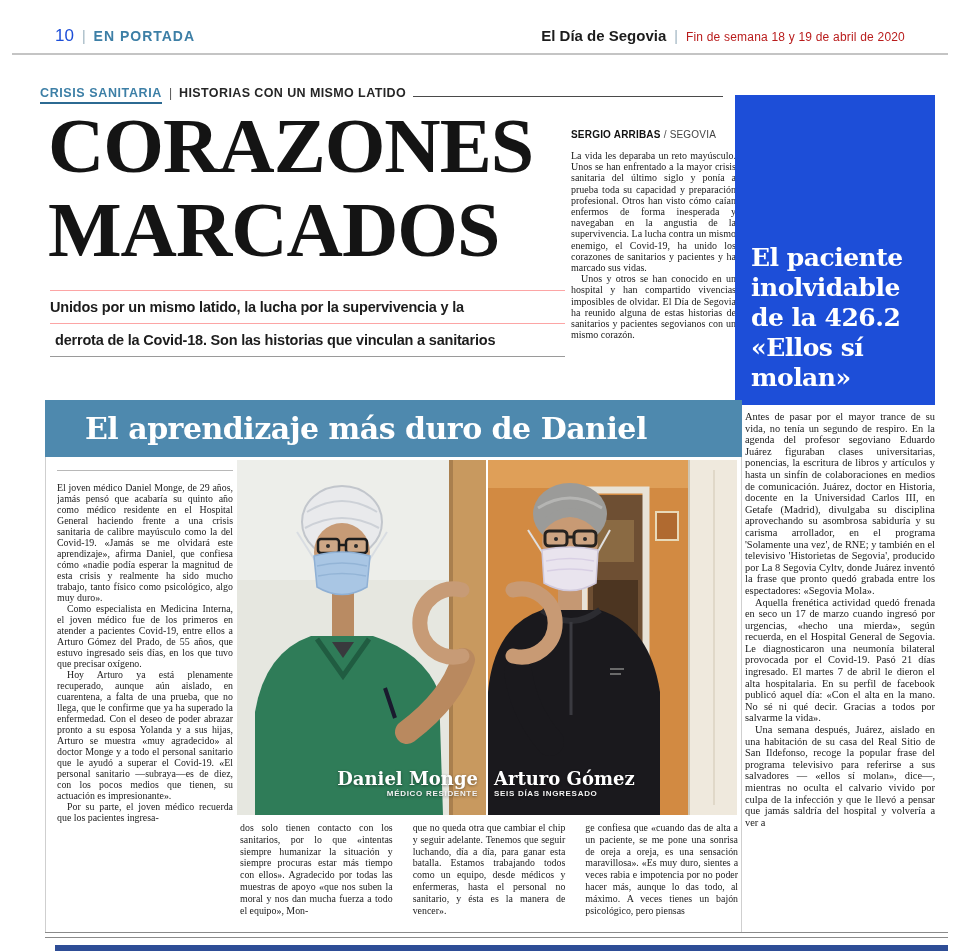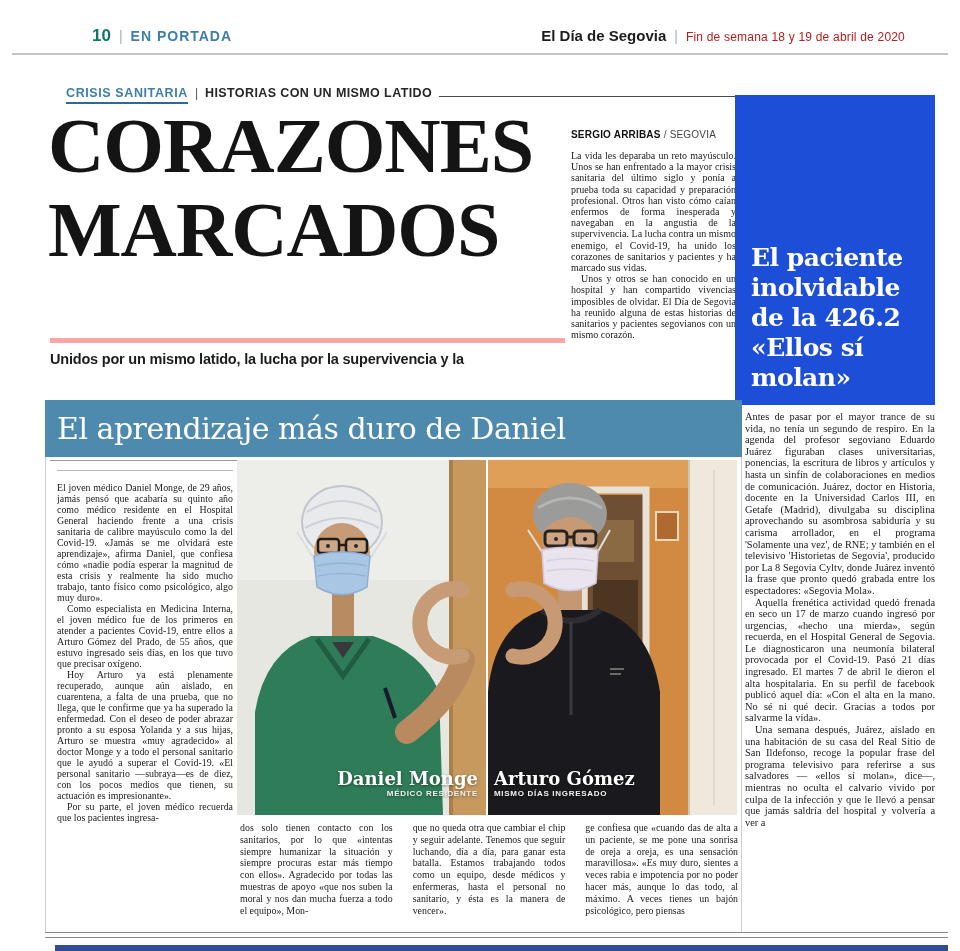--- a/index.html
+++ b/index.html
@@ -3,58 +3,58 @@
 <meta charset="utf-8">
 <style>
   html,body{margin:0;padding:0;background:#ffffff;}
   .page{
     position:relative;width:960px;height:951px;margin:0 auto;background:#ffffff;
     overflow:hidden;font-family:"Liberation Serif",serif;color:#1b1b1b;
   }
   
   .header-row{position:absolute;left:55px;top:26px;width:850px;display:flex;justify-content:space-between;align-items:baseline;font-family:"Liberation Sans",sans-serif;}
   .hdr-left{display:flex;align-items:baseline;gap:8px;}
-  .page-num{font-size:17px;font-weight:bold;color:#0f766e;margin-left:37px;}
+  .page-num{font-size:17px;font-weight:normal;color:#1d4ed8;}
   .hdr-sep{color:#9db3c0;font-size:14px;font-weight:300;}
   .section-label{font-size:14px;font-weight:bold;color:#3d7fa6;letter-spacing:1px;}
   .hdr-right{display:flex;align-items:baseline;gap:8px;}
   .masthead{font-size:15px;font-weight:bold;color:#1c1c1c;}
   .edition{font-size:12px;color:#b91c1c;letter-spacing:0.2px;}
   .header-rule{position:absolute;left:12px;top:53px;width:936px;height:2px;background:#c4c4c4;}
   
-  .kicker-row{position:absolute;left:66px;top:86px;width:683px;display:flex;align-items:baseline;gap:7px;font-family:"Liberation Sans",sans-serif;}
+  .kicker-row{position:absolute;left:40px;top:86px;width:683px;display:flex;align-items:baseline;gap:7px;font-family:"Liberation Sans",sans-serif;}
   .kicker{font-size:12.5px;font-weight:bold;color:#3d7fa6;letter-spacing:0.6px;border-bottom:2px solid #2c6a92;padding-bottom:2px;}
   .kicker-sep{color:#555;font-size:12px;}
   .kicker-sub{font-size:12.5px;font-weight:bold;color:#262626;letter-spacing:0.4px;}
   .kicker-rule{flex:1;border-bottom:1px solid #4a4a4a;margin-bottom:3px;}
   
   .headline{position:absolute;left:48px;top:104px;font-family:"Liberation Serif",serif;font-weight:bold;
     font-size:78px;line-height:84px;color:#141414;letter-spacing:-1px;white-space:pre-line;}
   .standfirst{position:absolute;left:50px;top:290px;width:515px;font-family:"Liberation Sans",sans-serif;}
   .standfirst div{font-size:14.5px;font-weight:bold;color:#1d1d1d;letter-spacing:-0.2px;
-    line-height:32px;border-top:5px solid #fca5a5;white-space:nowrap;margin-top:48px;}
+    line-height:32px;border-top:1px solid #fca5a5;white-space:nowrap;}
   .standfirst div:last-child{border-bottom:1px solid #9a9a9a;padding-left:5px;}
   
   .byline{position:absolute;left:571px;top:129px;font-family:"Liberation Sans",sans-serif;font-size:10px;letter-spacing:0.2px;}
   .byline .author{font-weight:bold;color:#111;}
   .byline .slash{color:#555;}
   .byline .place{color:#444;}
   .intro-col{position:absolute;left:571px;top:150px;width:165px;height:250px;overflow:hidden;}
   .bodytext p{margin:0;font-size:10px;line-height:11.2px;text-align:justify;color:#1a1a1a;}
   .bodytext p.ind{text-indent:10px;}
   
   .sidebar-box{position:absolute;left:735px;top:95px;width:200px;height:310px;background:#1d4ed8;}
   .sidebar-title{position:absolute;left:16px;bottom:12px;right:6px;font-family:"DejaVu Serif",serif;
     font-weight:bold;color:#ffffff;font-size:25px;line-height:30px;letter-spacing:-0.5px;white-space:pre-line;}
   .sidebar-col{position:absolute;left:745px;top:411px;width:190px;height:520px;overflow:hidden;}
   .sidebar-col p{font-size:10.4px;line-height:11.6px;}
   
   .story-bar{position:absolute;left:45px;top:400px;width:697px;height:57px;background:#4e89ae;}
-  .story-bar-title{font-family:"DejaVu Serif",serif;font-weight:normal;color:#ffffff;font-size:30px;
-    line-height:57px;padding-left:12px;letter-spacing:-0.5px;white-space:nowrap;}
+  .story-bar-title{font-family:"DejaVu Serif",serif;font-weight:bold;color:#ffffff;font-size:30px;
+    line-height:57px;padding-left:40px;letter-spacing:-0.5px;white-space:nowrap;}
   .story-border-left{position:absolute;left:45px;top:457px;width:1px;height:476px;background:#cfcfcf;}
   .story-border-right{position:absolute;left:741px;top:457px;width:1px;height:476px;background:#cfcfcf;}
   .leftcol-rule{position:absolute;left:57px;top:470px;width:176px;height:1px;background:#b8b8b8;}
   .left-col{position:absolute;left:57px;top:482px;width:176px;height:450px;overflow:hidden;}
   .left-col p{font-size:9.9px;line-height:11px;}
   .bottom-cols{position:absolute;left:240px;top:822px;width:498px;display:flex;gap:20px;}
   .bottom-cols p{width:156px;font-size:9.9px;line-height:11.8px;}
   
   .photos{position:absolute;left:237px;top:460px;width:500px;height:355px;background:#fff;}
   .photo{position:absolute;top:0;width:249px;height:355px;overflow:hidden;}
@@ -217,21 +217,21 @@
         <path d="M25,130 A34,34 0 1 1 25,196" fill="none" stroke="#c89a74" stroke-width="15" stroke-linecap="round"></path>
       </svg>
     </div>
 
     <div class="caption cap-left">
       <div class="cap-name">Daniel Monge</div>
       <div class="cap-role">MÉDICO RESIDENTE</div>
     </div>
     <div class="caption cap-right">
       <div class="cap-name">Arturo Gómez</div>
-      <div class="cap-role">MISMO DÍAS INGRESADO</div>
+      <div class="cap-role">SEIS DÍAS INGRESADO</div>
     </div>
   </div>
 
   <div class="bottom-cols bodytext">
     <p>dos solo tienen contacto con los sanitarios, por lo que «intentas siempre humanizar la situación y siempre procuras estar más tiempo con ellos». Agradecido por todas las muestras de apoyo «que nos suben la moral y nos dan mucha fuerza a todo el equipo», Mon-</p>
     <p>que no queda otra que cambiar el chip y seguir adelante. Tenemos que seguir luchando, día a día, para ganar esta batalla. Estamos trabajando todos como un equipo, desde médicos y enfermeras, hasta el personal no sanitario, y ésta es la manera de vencer».</p>
     <p>ge confiesa que «cuando das de alta a un paciente, se me pone una sonrisa de oreja a oreja, es una sensación maravillosa». «Es muy duro, sientes a veces rabia e impotencia por no poder hacer más, aunque lo das todo, al máximo. A veces tienes un bajón psicológico, pero piensas</p>
   </div>
 
   <div class="double-rule"></div>

